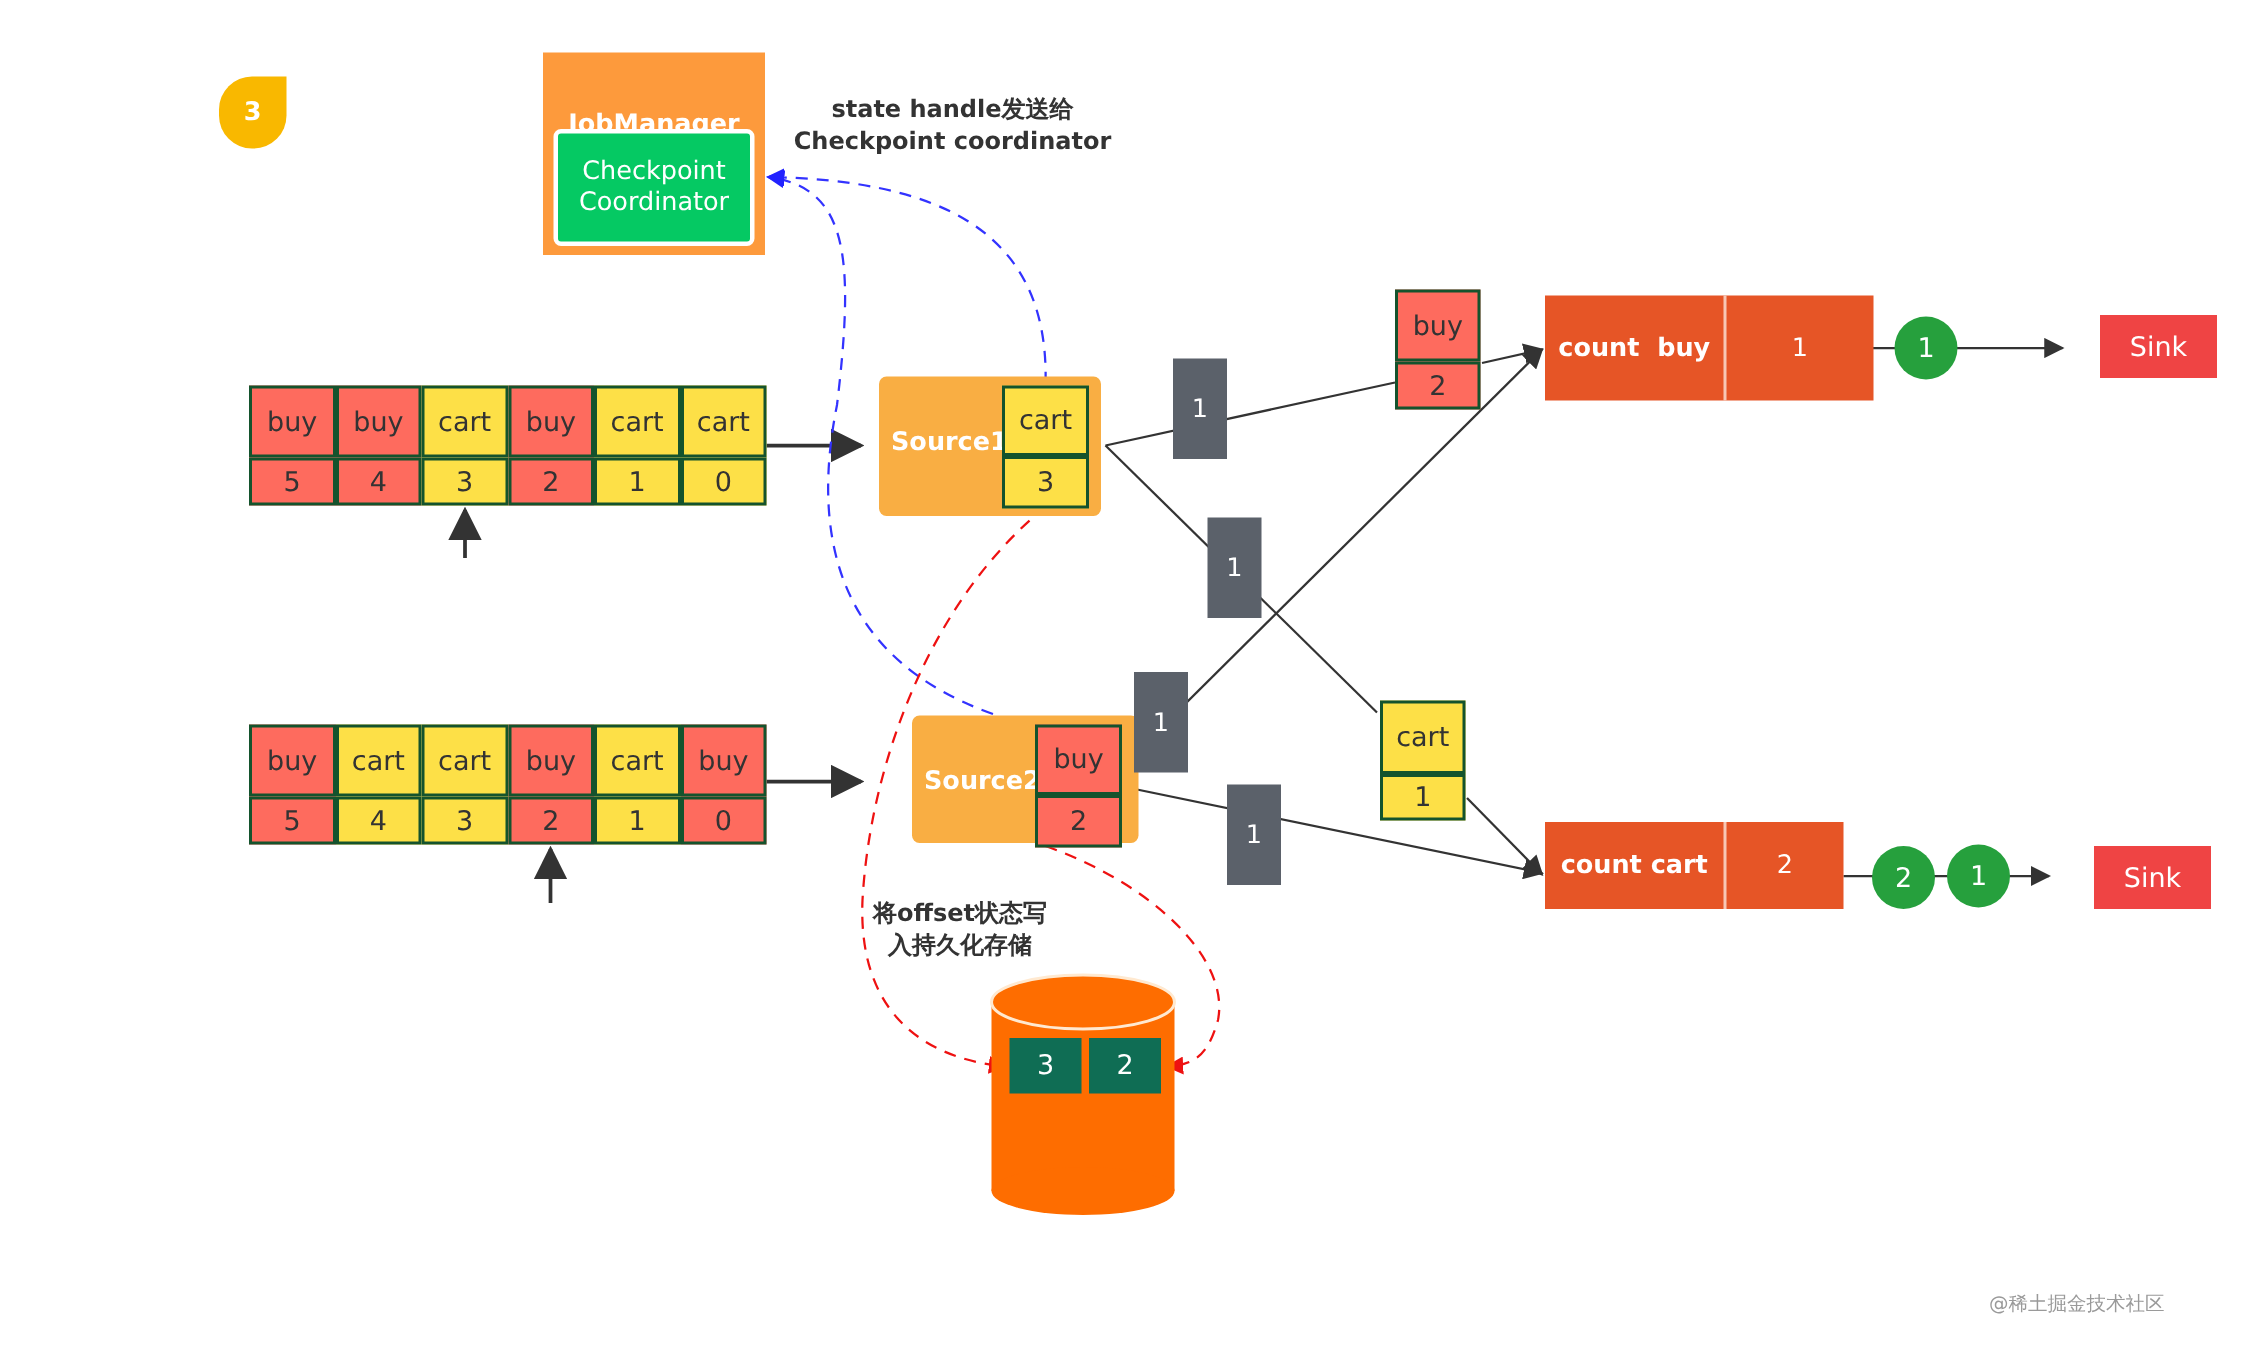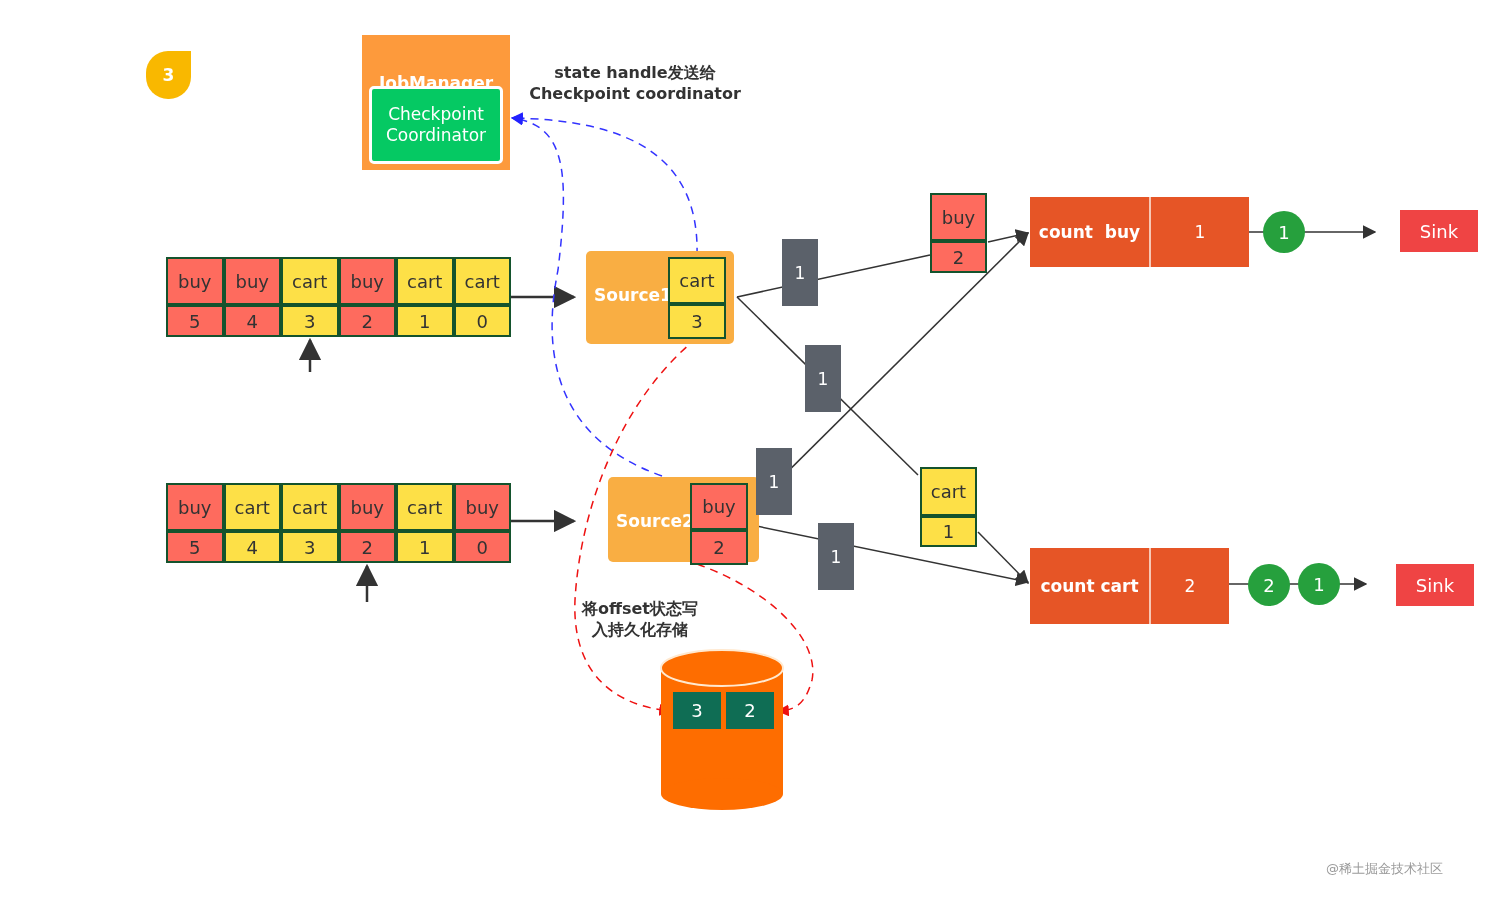--- a/index.html
+++ b/index.html
@@ -143,21 +143,21 @@
 
 <div class="cell buy" style="left:930px;top:193px;width:57px;height:48px;">buy</div>
 <div class="cell buy" style="left:930px;top:241px;width:57px;height:32px;">2</div>
 <div class="cell cart" style="left:920px;top:467px;width:57px;height:49px;">cart</div>
 <div class="cell cart" style="left:920px;top:516px;width:57px;height:31px;">1</div>
 
 <div class="abs count" style="left:1030px;top:197px;width:219px;height:70px;">
   <div class="count-name" style="white-space:pre;">count  buy</div>
   <div class="count-val">1</div>
 </div>
-<div class="abs count" style="left:1030px;top:548px;width:199px;height:76px;">
+<div class="abs count" style="left:1030px;top:548px;width:199px;height:58px;">
   <div class="count-name">count cart</div>
   <div class="count-val">2</div>
 </div>
 
 <div class="abs circle" style="left:1263px;top:211px;">1</div>
 <div class="abs circle" style="left:1248px;top:564px;">2</div>
 <div class="abs circle" style="left:1298px;top:563px;">1</div>
 
 <div class="abs sink" style="left:1400px;top:210px;width:78px;height:42px;">Sink</div>
 <div class="abs sink" style="left:1396px;top:564px;width:78px;height:42px;">Sink</div>

